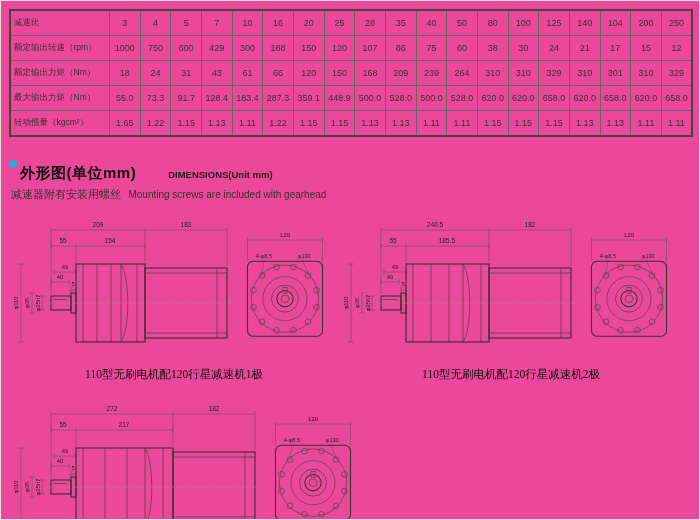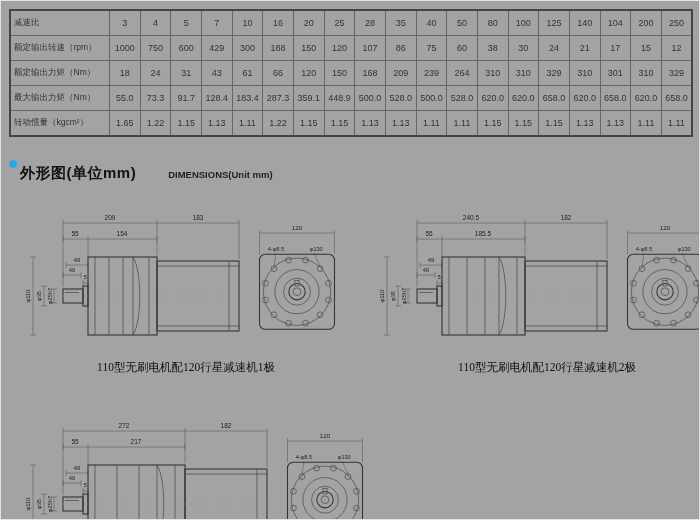--- a/index.html
+++ b/index.html
@@ -1,36 +1,36 @@
 <!DOCTYPE html>
 <html><head>
 <meta charset="utf-8">
 <style>
   html,body{margin:0;padding:0;background:#ffffff;}
   .page{
     position:relative; width:700px; height:520px; box-sizing:border-box;
-    background:#a3a3a3; border:1px solid #e3e3e3; padding:8px 8px 0 8px;
+    background:#ec4899; border:1px solid #e3e3e3; padding:8px 8px 0 8px;
     font-family:"Liberation Sans","DejaVu Sans",sans-serif; color:#222; overflow:hidden;
   }
   
   table.spec{border-collapse:collapse; table-layout:fixed; width:684px; border:2px solid #444;}
   table.spec th,table.spec td{border:1px solid #666; height:24px; font-weight:normal;}
   table.spec th.lbl{width:92px; text-align:left; padding:0 3px; font-size:8.5px; color:#333;}
   table.spec td{text-align:center; font-size:9px; color:#333; padding:0;}
   
   .section-head{margin-top:7px; display:flex; align-items:baseline;}
   .bullet{width:8px; height:8px; border-radius:50%; background:#29a9e1; display:inline-block; margin-right:3px; align-self:center;}
   .title-cn{font-size:15px; font-weight:bold; color:#111; letter-spacing:0.5px;margin-top:20px;}
   .title-en{font-size:9.5px; font-weight:bold; color:#222; margin-left:4px;padding-left:28px;}
   .section-sub{margin-top:1px; margin-left:2px;}
   .sub-cn{font-size:11px; color:#333;}
   .sub-en{font-size:10px; color:#333; margin-left:3px;}
   
   .draw-row{display:flex; margin-top:10px;}
-  figure.drawing{margin:16px; padding:0;}
+  figure.drawing{margin:4px; padding:0;}
   figure.drawing .views{display:flex; align-items:flex-start;}
   figure.drawing figcaption{
     text-align:center; font-size:11.5px; color:#111; margin-top:1px;
     font-family:"Liberation Serif","DejaVu Serif",serif;
   }
   .d1{margin-left:18px;}
   .d2{margin-left:14px;}
   .d3{margin-left:18px;}
   svg{display:block;}
   svg text{font-family:"Liberation Sans","DejaVu Sans",sans-serif; fill:#222;}
@@ -159,20 +159,24 @@
           <td>1.11</td>
         </tr>
     </tbody>
   </table>
 
   <div class="section-head">
     <span class="bullet"></span>
     <span class="title-cn">外形图(单位mm)</span>
     <span class="title-en">DIMENSIONS(Unit mm)</span>
   </div>
+  <div class="section-sub">
+    <span class="sub-cn">减速器附有安装用螺丝</span>
+    <span class="sub-en">Mounting screws are included with gearhead</span>
+  </div>
 
   <div class="draw-row">
 
     <figure class="drawing d1">
       <div class="views">
         <svg width="222" height="150" viewBox="0 0 222 150">
           <g class="dim">
             <line x1="38" y1="14" x2="132" y2="14"></line>
               <line x1="132" y1="14" x2="214" y2="14"></line>
             <line x1="38" y1="11" x2="38" y2="17"></line>

